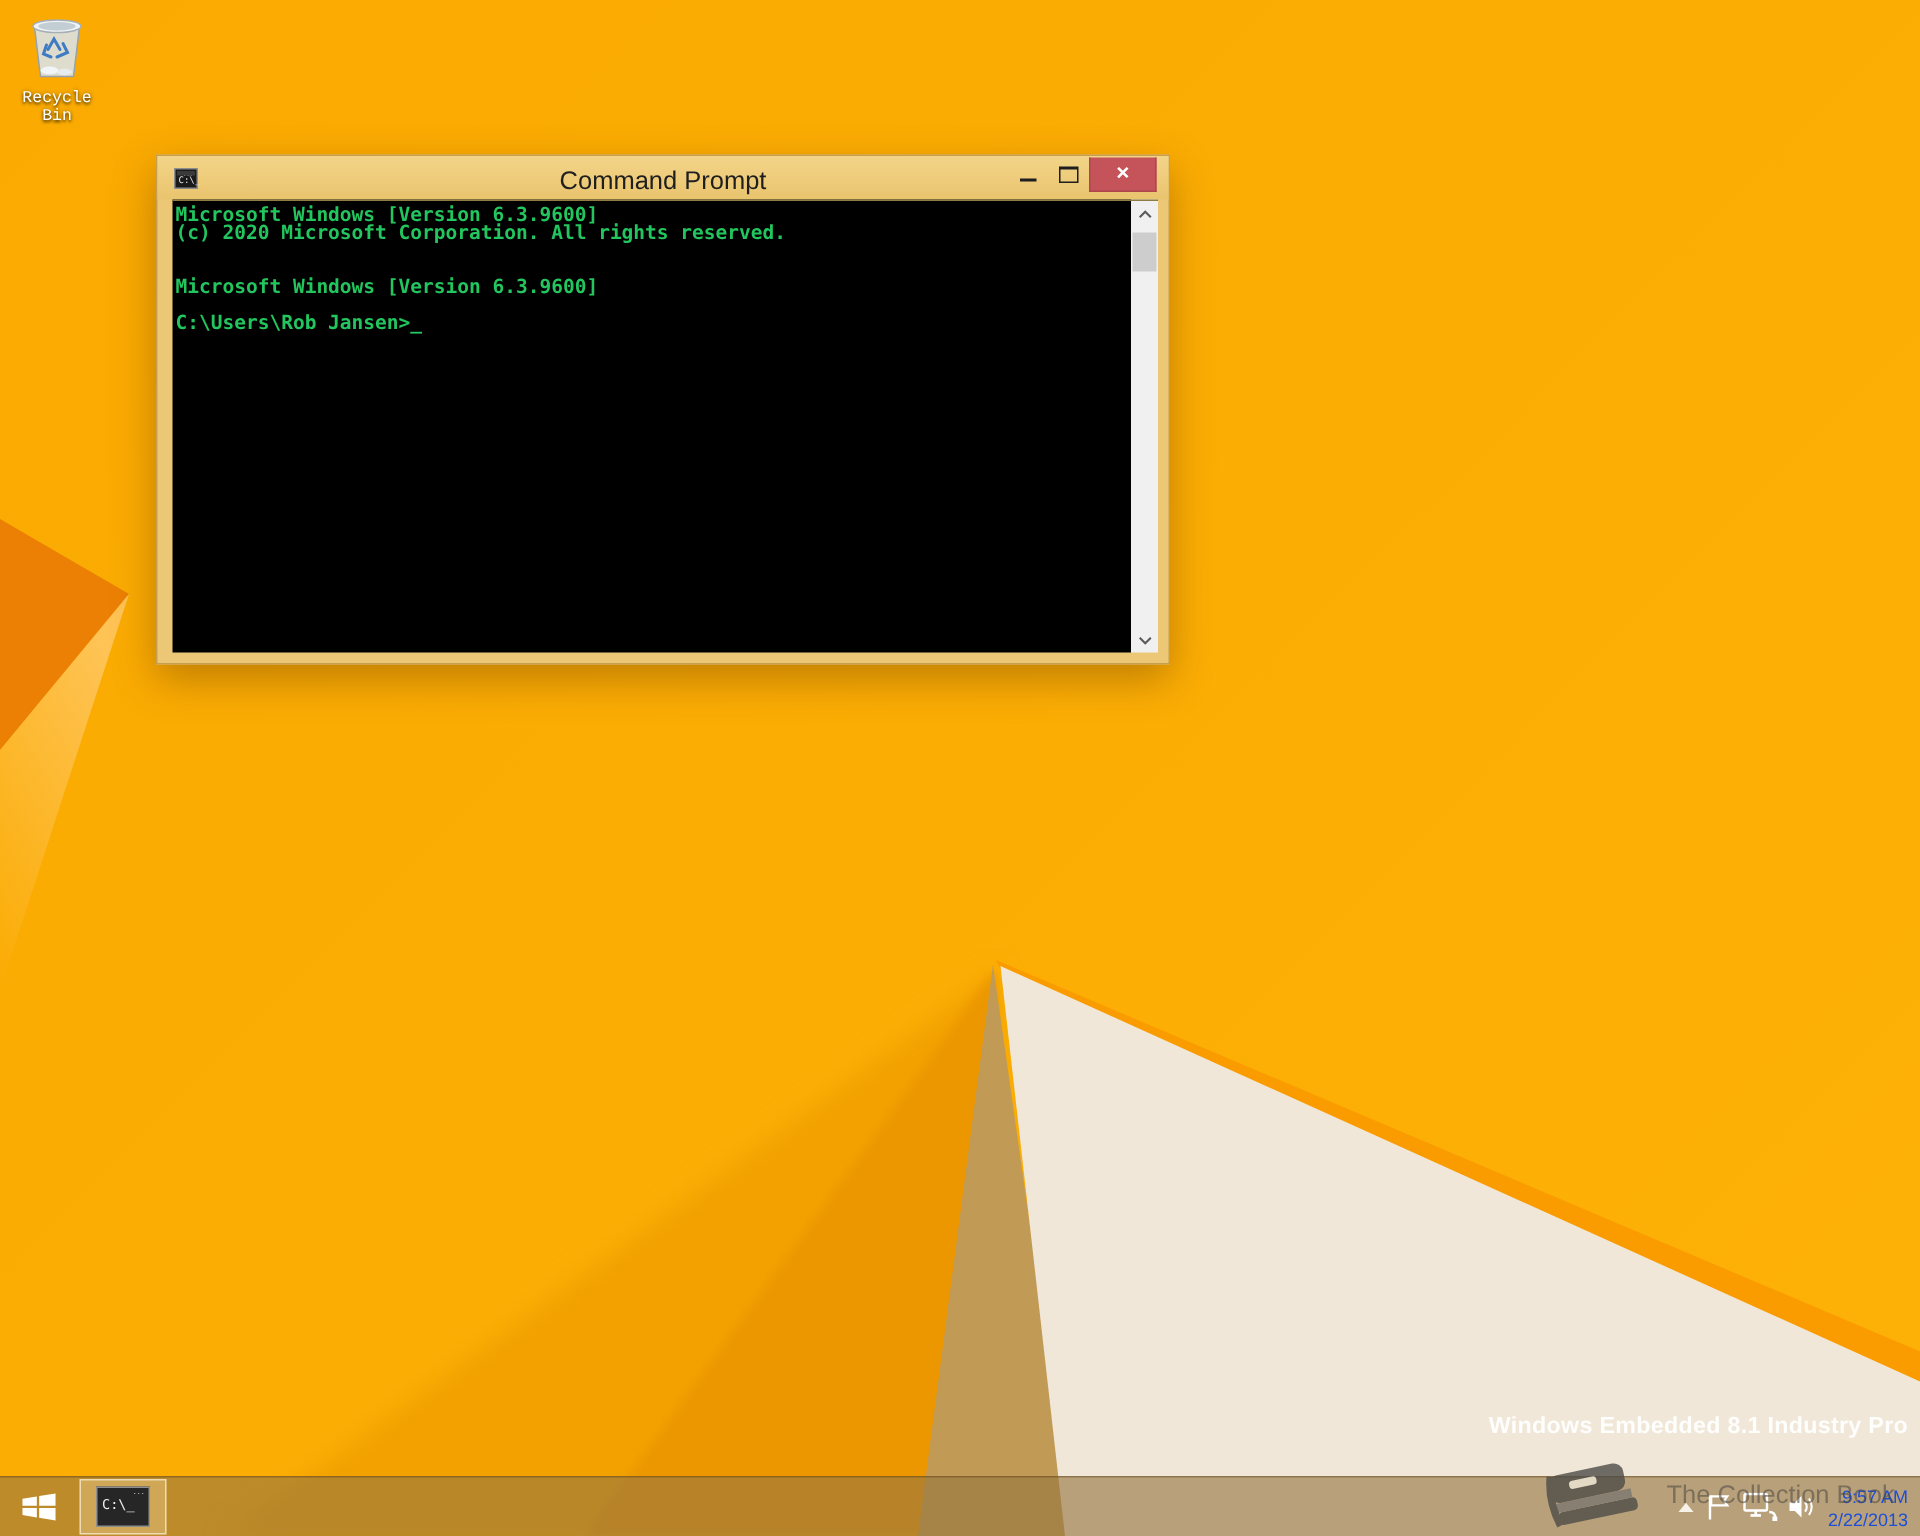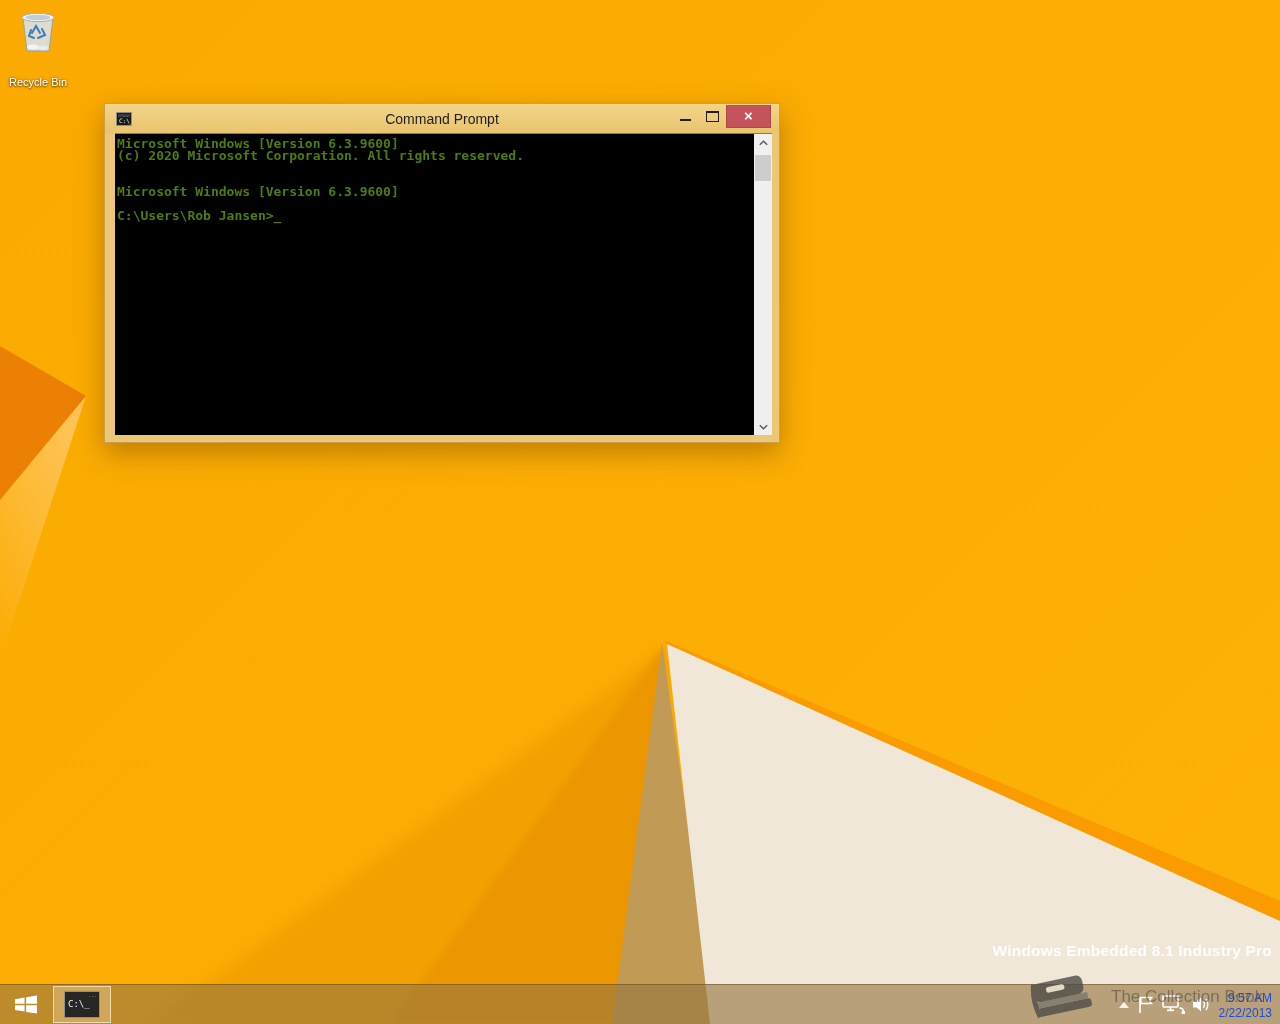--- a/index.html
+++ b/index.html
@@ -2,44 +2,44 @@
 <html><head>
 <meta charset="utf-8">
 <style>
   html,body{margin:0;padding:0;}
   body{width:1280px;height:1024px;overflow:hidden;font-family:"Liberation Sans",sans-serif;}
   .stage{position:relative;width:1280px;height:1024px;overflow:hidden;background:#FCAD02;}
   .wallpaper{position:absolute;inset:0;width:1280px;height:1024px;display:block;}
 
   
   .recycle-bin{position:absolute;left:4px;top:6px;width:68px;text-align:center;cursor:default;}
-  .rb-label{margin-top:18px;font-size:11px;color:#fff;text-shadow:0 1px 2px rgba(0,0,0,.65), 0 0 3px rgba(0,0,0,.4);}
+  .rb-label{margin-top:1px;font-size:11px;color:#fff;text-shadow:0 1px 2px rgba(0,0,0,.65), 0 0 3px rgba(0,0,0,.4);font-family:Liberation Mono, monospace;}
 
   
   .build-watermark{position:absolute;right:8px;top:939px;text-align:right;color:rgba(255,255,255,.93);
     font-size:15.5px;line-height:23px;letter-spacing:.2px;font-weight:bold;}
 
   
   .cmd-window{position:absolute;left:104px;top:103px;width:676px;height:340px;background:#ECC876;
     border:1px solid #C79F4E;box-sizing:border-box;box-shadow:0 10px 26px rgba(80,40,0,.35);z-index:20;}
   .titlebar{position:absolute;left:0;top:0;right:0;height:29px;background:linear-gradient(#F3D488,#E9C46E);}
   .tb-icon{position:absolute;left:11px;top:8px;width:16px;height:14px;background:#1a1a1a;border:1px solid #8d8d8d;box-sizing:border-box;}
   .tb-icon .ic-bar{position:absolute;left:1px;right:1px;top:1px;height:3px;background:#3a3a3a;}
   .tb-icon .ic-dots{position:absolute;right:2px;top:1px;font-size:4px;line-height:3px;color:#cfcfcf;letter-spacing:1px;}
   .tb-icon .ic-txt{position:absolute;left:2px;top:5px;font-family:"DejaVu Sans Mono",monospace;font-size:6px;line-height:6px;color:#e8e8e8;}
-  .tb-title{position:absolute;left:0;right:0;top:7px;text-align:center;font-size:14px;color:#1e1e1e;}
+  .tb-title{position:absolute;left:0;right:0;top:7px;text-align:center;font-size:17px;color:#1e1e1e;}
   .tb-controls{position:absolute;right:8px;top:0;height:24px;display:flex;align-items:center;}
   .btn-min,.btn-max{width:27px;height:24px;display:flex;align-items:center;justify-content:center;}
   .min-bar{display:block;width:11px;height:2px;background:#1e1e1e;margin-top:8px;}
   .max-box{display:block;width:11px;height:8px;border:1px solid #1e1e1e;border-top-width:2px;background:transparent;}
   .btn-close{width:45px;height:23px;background:#C5545A;border:1px solid #AD474D;border-top:none;box-sizing:border-box;
     display:flex;align-items:center;justify-content:center;color:#fff;font-size:15px;font-weight:bold;line-height:1;}
 
   .console{position:absolute;left:10px;top:29px;width:639px;height:302px;background:#000;border-top:1px solid #8f7c42;box-sizing:border-box;
-    padding:4px 0 0 2px;font-family:"DejaVu Sans Mono",monospace;font-weight:bold;font-size:13px;color:#4d7c0f;cursor:text;}
+    padding:4px 0 0 2px;font-family:"DejaVu Sans Mono",monospace;font-weight:bold;font-size:13px;color:#22c55e;cursor:text;}
   .cline{height:12px;line-height:12px;white-space:pre;}
   .cursor{animation:blink 1.06s steps(1) infinite;}
   @keyframes blink{50%{opacity:0;}}
 
   .scrollbar{position:absolute;left:649px;top:29px;width:18px;height:302px;background:#F0F0F0;border-top:1px solid #8f7c42;box-sizing:border-box;}
   .sb-arrow{position:absolute;left:0;width:18px;height:17px;display:flex;align-items:center;justify-content:center;}
   .sb-arrow.up{top:0;}
   .sb-arrow.down{bottom:0;}
   .sb-thumb{position:absolute;left:1px;top:21px;width:16px;height:26px;background:#CDCDCD;}
 

